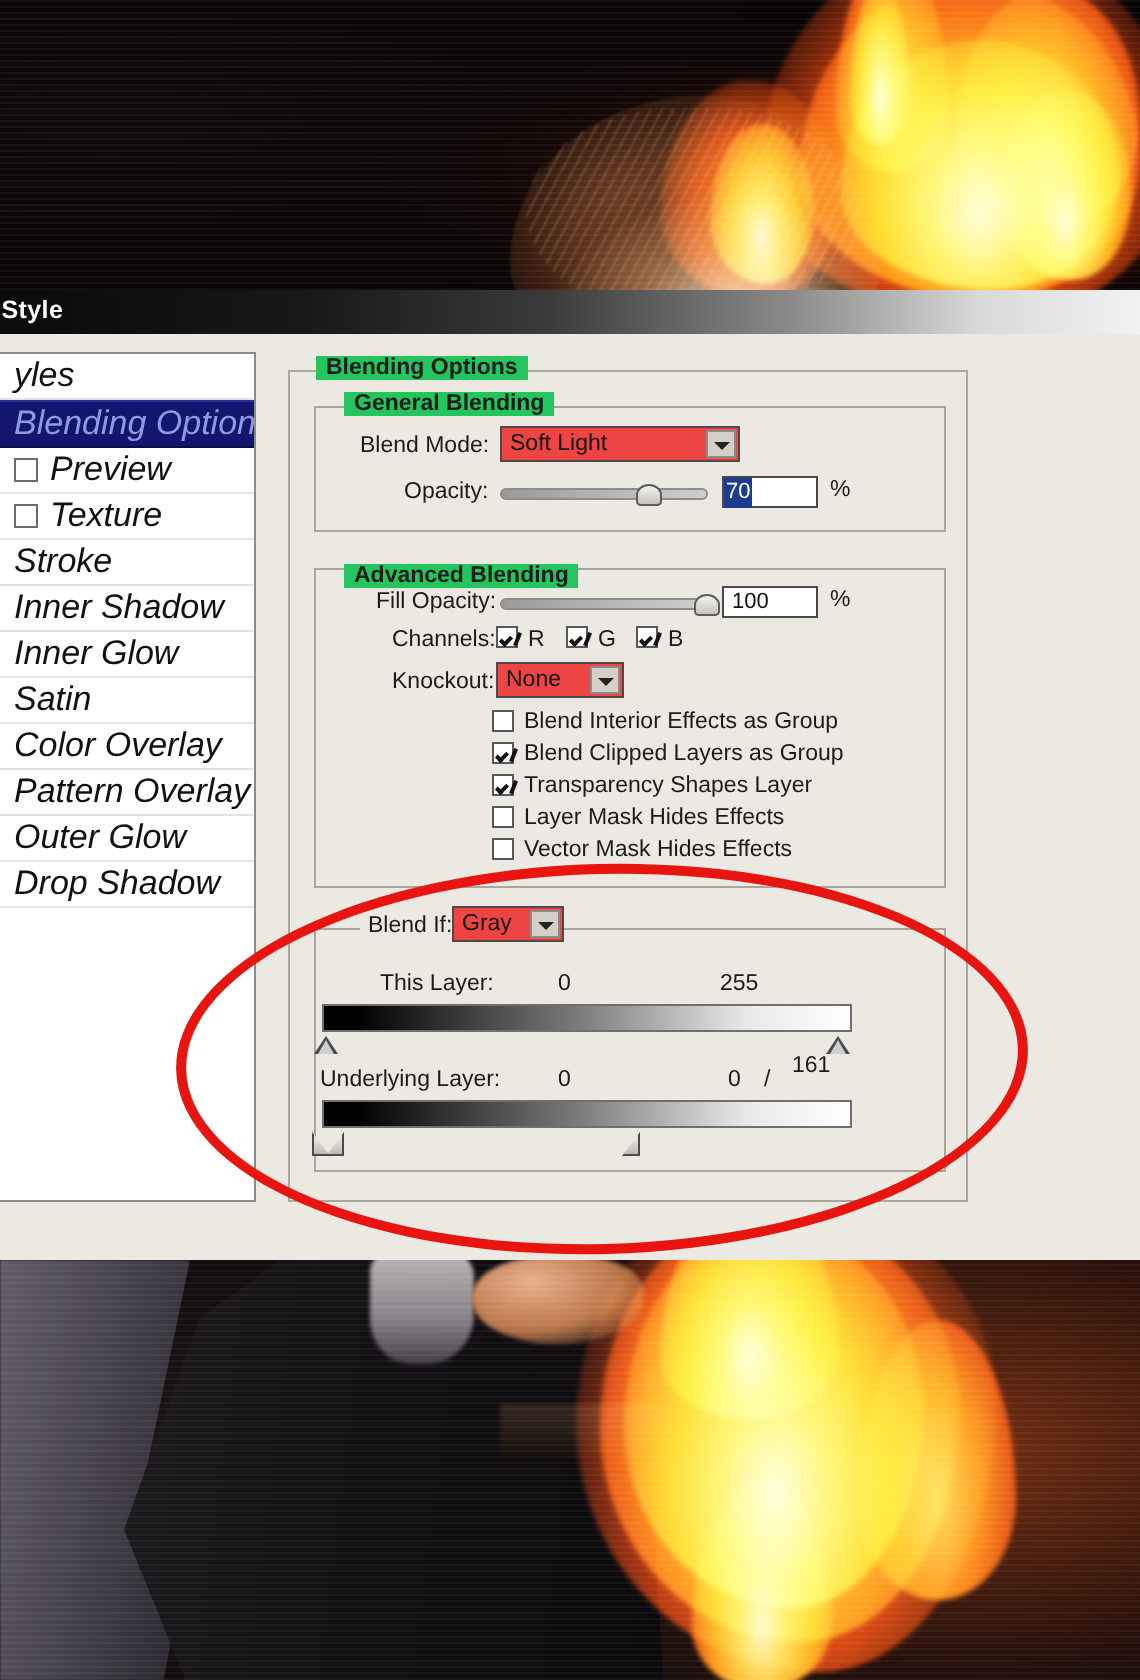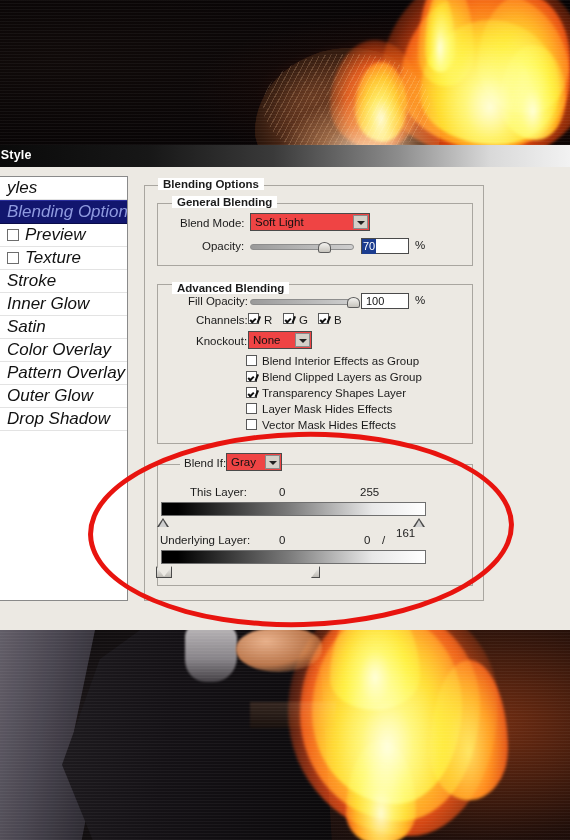--- a/index.html
+++ b/index.html
@@ -59,21 +59,21 @@
 
   
   #styles-list{position:absolute;left:-2px;top:9px;width:130px;height:425px;background:#fff;border:1px solid #8a8a8a;box-sizing:border-box;}
   .style-row{height:22px;line-height:22px;padding-left:8px;font-size:17px;color:#111;border-bottom:1px solid #e3e3e3;white-space:nowrap;overflow:hidden;font-style:italic;}
   .style-row.sel{background:#12166e;color:#8f9adf;border-top:1px solid #2a2f9b;border-bottom:1px solid #0a0c4a;}
   .style-row .cb{display:inline-block;width:10px;height:10px;border:1px solid #6d6d6d;background:#fff;margin-right:6px;vertical-align:-1px;}
 
   
   #panel{position:absolute;left:144px;top:9px;width:346px;height:425px;}
   .gb-box{position:absolute;border:1px solid #a9a6a0;box-sizing:border-box;}
-  .gb-legend{position:absolute;background:#ffffff;font-size:11.5px;font-weight:bold;color:#1b1b1b;padding:0 5px;}
+  .gb-legend{position:absolute;background:#22c55e;font-size:11.5px;font-weight:bold;color:#1b1b1b;padding:0 5px;}
 
   .lbl{position:absolute;font-size:11.5px;color:#1b1b1b;white-space:nowrap;}
 
   .combo{position:absolute;height:18px;background:#ef4444;border:1px solid #4a4a4a;box-sizing:border-box;
       font-size:11.5px;color:#111;line-height:17px;padding-left:4px;}
   .combo .arrow{position:absolute;right:1px;top:1px;width:15px;height:14px;background:#d4d0c8;border:1px solid #8a8a8a;box-sizing:border-box;}
   .combo .arrow::after{content:"";position:absolute;left:3px;top:5px;border-left:4px solid transparent;border-right:4px solid transparent;border-top:4px solid #222;}
 
   .numbox{position:absolute;height:16px;background:#fff;border:1px solid #4a4a4a;box-sizing:border-box;
       font-size:11px;color:#111;line-height:15px;padding-left:4px;}
@@ -148,20 +148,23 @@
           <span>Blending Options: Custom</span>
         </div>
         <div class="style-row">
           <span class="cb"></span><span>Preview</span>
         </div>
         <div class="style-row">
           <span class="cb"></span><span>Texture</span>
         </div>
         <div class="style-row">
           <span>Stroke</span>
+        </div>
+        <div class="style-row">
+          <span>Inner Shadow</span>
         </div>
         <div class="style-row">
           <span>Inner Glow</span>
         </div>
         <div class="style-row">
           <span>Satin</span>
         </div>
         <div class="style-row">
           <span>Color Overlay</span>
         </div>

